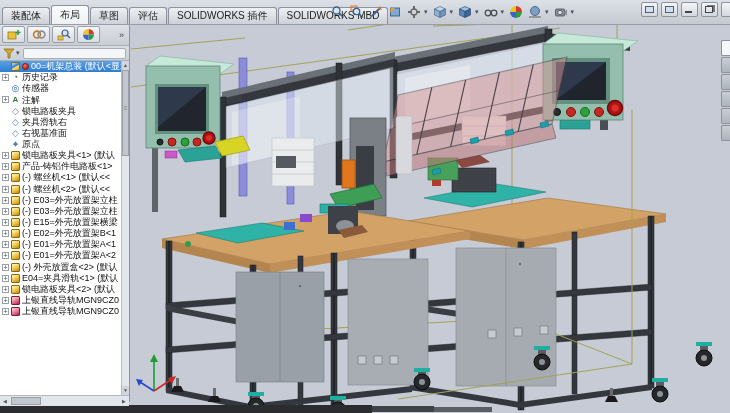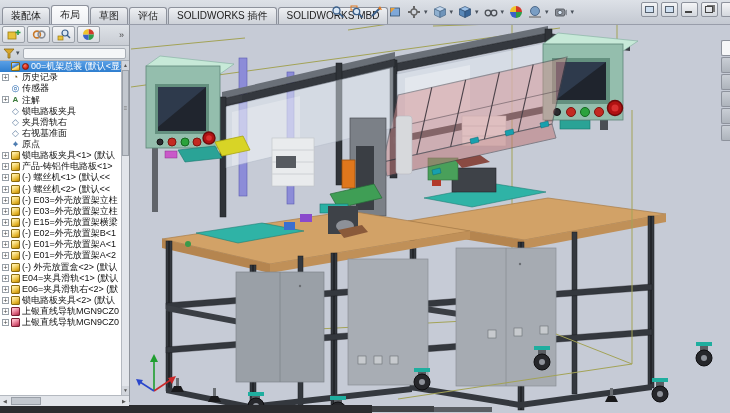--- a/index.html
+++ b/index.html
@@ -568,25 +568,20 @@
           <span class="tlabel">(-) 外壳放置盒&lt;2&gt; (默认</span>
         </div>
         <div class="trow">
           <span class="exp">+</span>
           <span class="ico component"></span>
           <span class="tlabel">E04=夹具滑轨&lt;1&gt; (默认</span>
         </div>
         <div class="trow">
           <span class="exp">+</span>
           <span class="ico component"></span>
-          <span class="tlabel">E06=夹具滑轨右&lt;2&gt; (默</span>
-        </div>
-        <div class="trow">
-          <span class="exp">+</span>
-          <span class="ico component"></span>
           <span class="tlabel">锁电路板夹具&lt;2&gt; (默认</span>
         </div>
         <div class="trow">
           <span class="exp">+</span>
           <span class="ico rail"></span>
           <span class="tlabel">上银直线导轨MGN9CZ0</span>
         </div>
         <div class="trow">
           <span class="exp">+</span>
           <span class="ico rail"></span>

